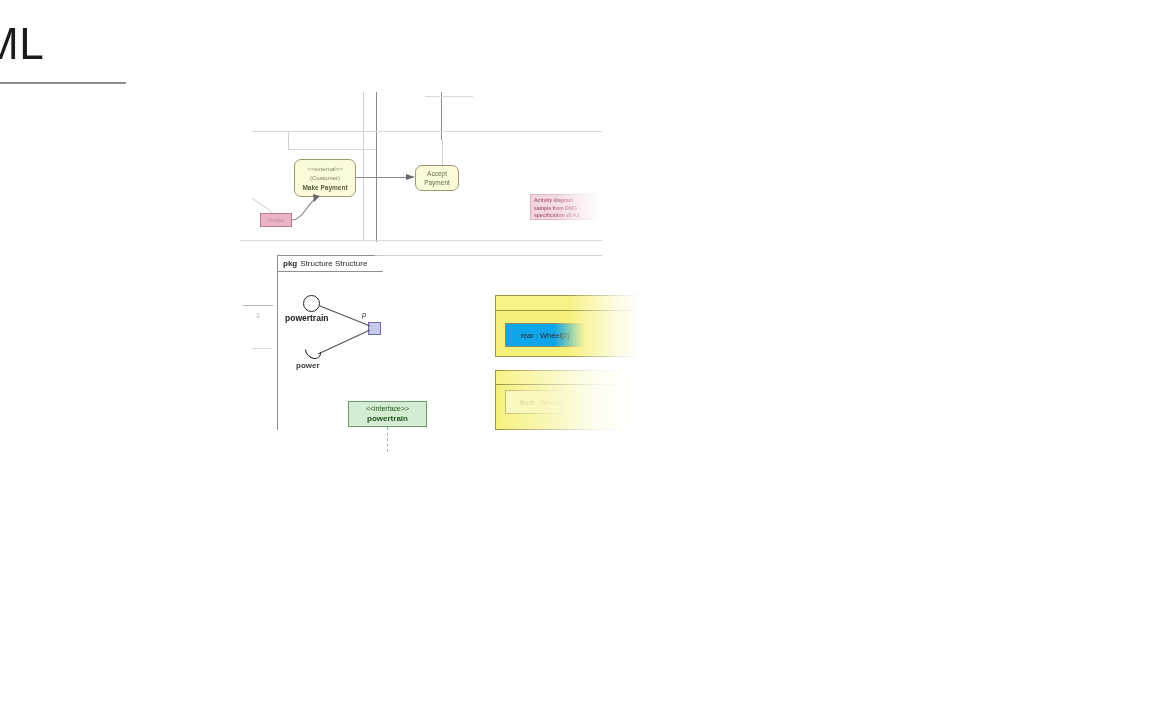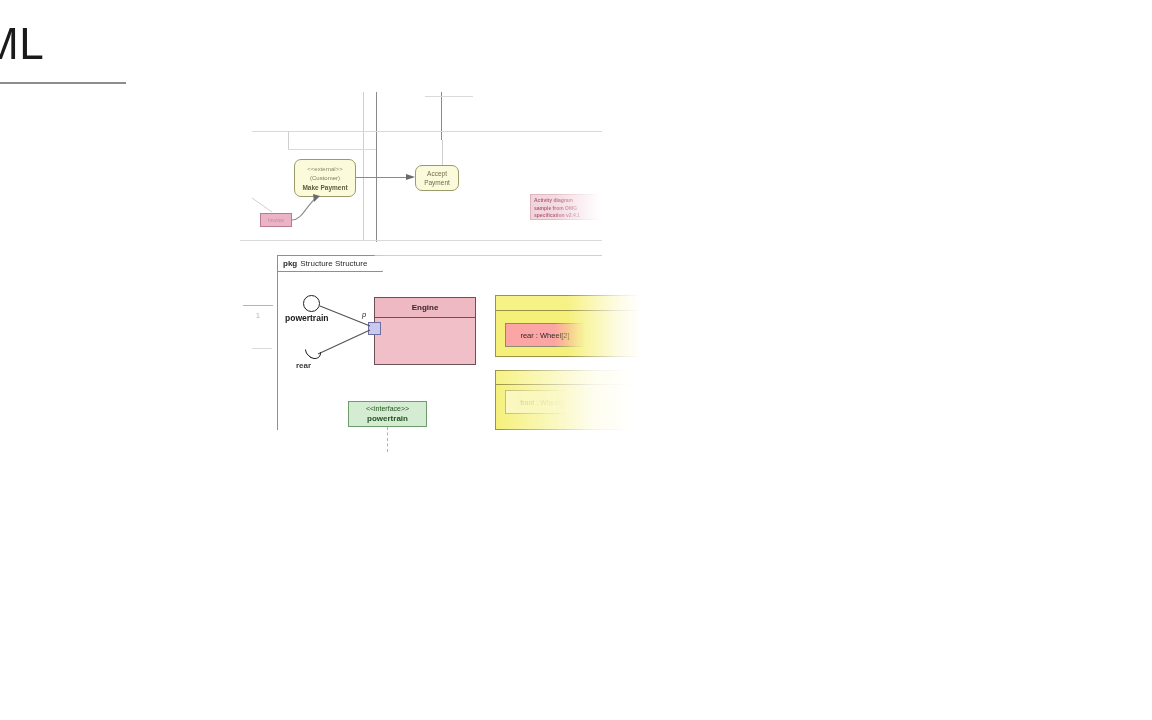--- a/index.html
+++ b/index.html
@@ -304,21 +304,21 @@
   }
   #comp-box-1 .comp-header {
     height: 14px;
     border-bottom: 1px solid #9c9440;
     background: #f7f285;
   }
   #part-rear-wheel {
     position: absolute;
     left: 505px; top: 323px;
     width: 80px; height: 24px;
-    background: #fca5a5;
+    background: #0ea5e9;
     border: 1px solid #8c8c6a;
     box-sizing: border-box;
     display: flex;
     align-items: center;
     justify-content: center;
     font-size: 7.5px;
     color: #2a2a2a;
     white-space: nowrap;
     -webkit-mask-image: linear-gradient(to right, rgba(0,0,0,1) 0%, rgba(0,0,0,1) 62%, rgba(0,0,0,0.2) 90%, rgba(0,0,0,0) 100%);
             mask-image: linear-gradient(to right, rgba(0,0,0,1) 0%, rgba(0,0,0,1) 62%, rgba(0,0,0,0.2) 90%, rgba(0,0,0,0) 100%);
@@ -420,37 +420,34 @@
   <div id="pkg-top-line"></div>
   <div id="pkg-tab">
     <span class="kw">pkg</span>
     <span>Structure Structure</span>
   </div>
 
   <div class="ghost-line" style="left:243px; top:305px; width:30px;"></div>
   <div class="ghost-text" style="left:256px; top:312px;">1</div>
   <div class="ghost-line" style="left:252px; top:348px; width:20px; opacity:0.5;"></div>
 
-  <div id="engine-class">
-    <div id="engine-header">Engine</div>
-  </div>
 
   <div id="engine-port"></div>
   <div id="port-label">p</div>
 
   <svg class="abs" style="left:312px; top:300px; width:62px; height:66px;">
     <line x1="8" y1="6" x2="58" y2="26" stroke="#555" stroke-width="1.2"></line>
     <line x1="6" y1="54" x2="58" y2="30" stroke="#555" stroke-width="1.2"></line>
   </svg>
 
   <div id="iface-ball"></div>
   <div id="label-powertrain">powertrain</div>
 
   <div id="iface-socket"></div>
-  <div id="label-power">rear</div>
+  <div id="label-power">power</div>
 
   <div id="interface-box">
     <div class="stereo">&lt;&lt;interface&gt;&gt;</div>
     <div class="nm">powertrain</div>
   </div>
   <div id="iface-dash"></div>
 
   <div class="comp-box" id="comp-box-1">
     <div class="comp-header"></div>
   </div>

